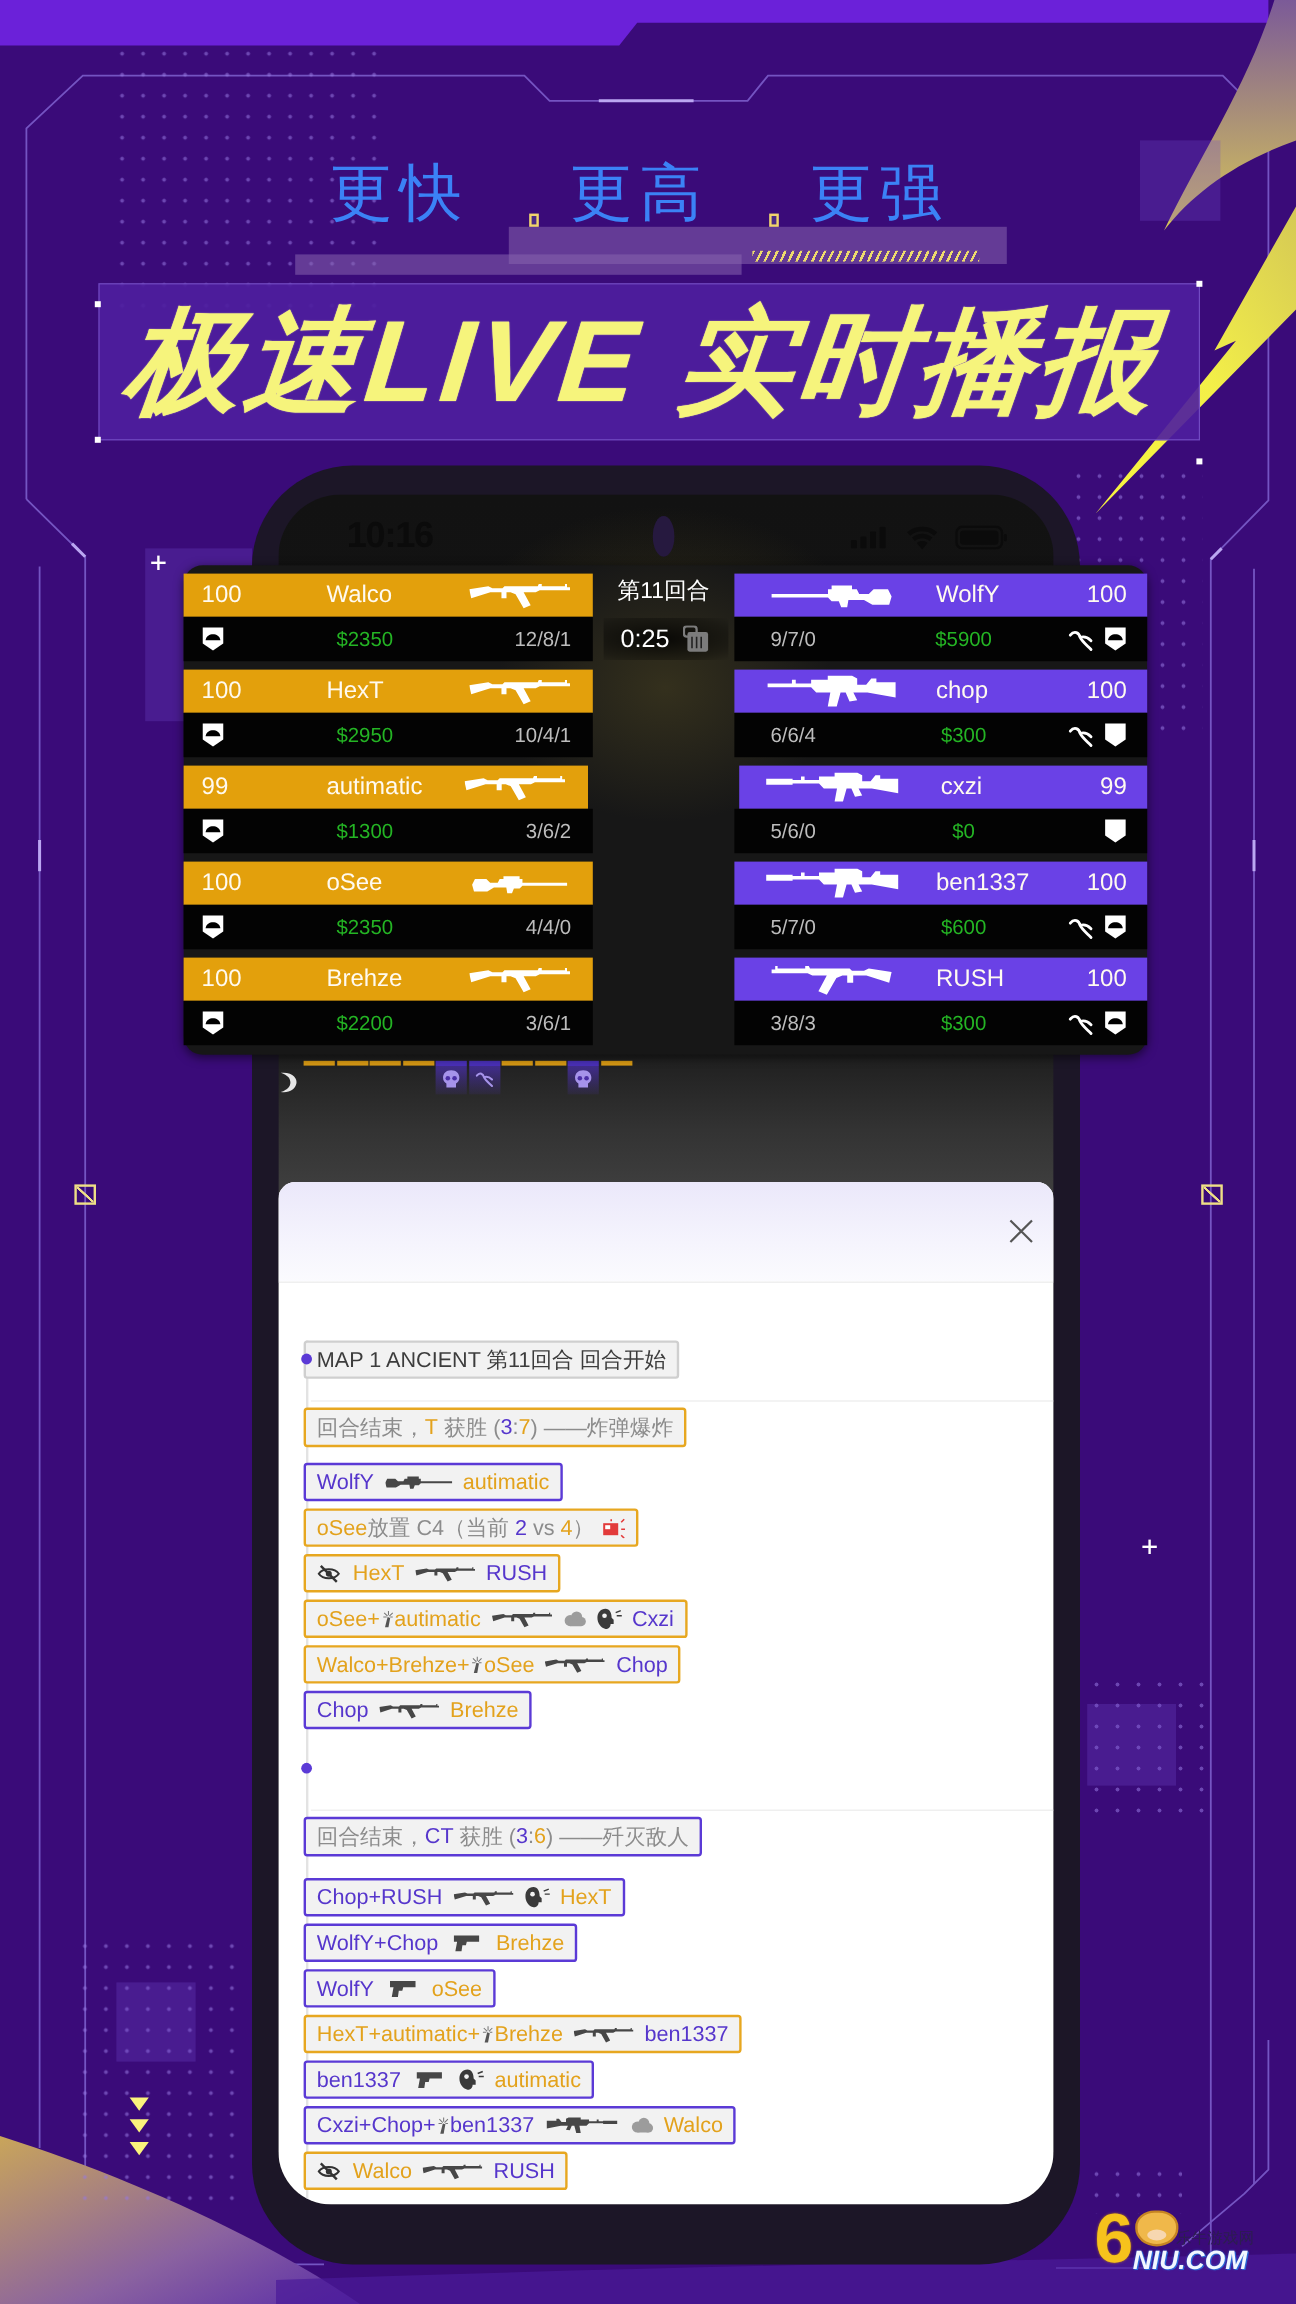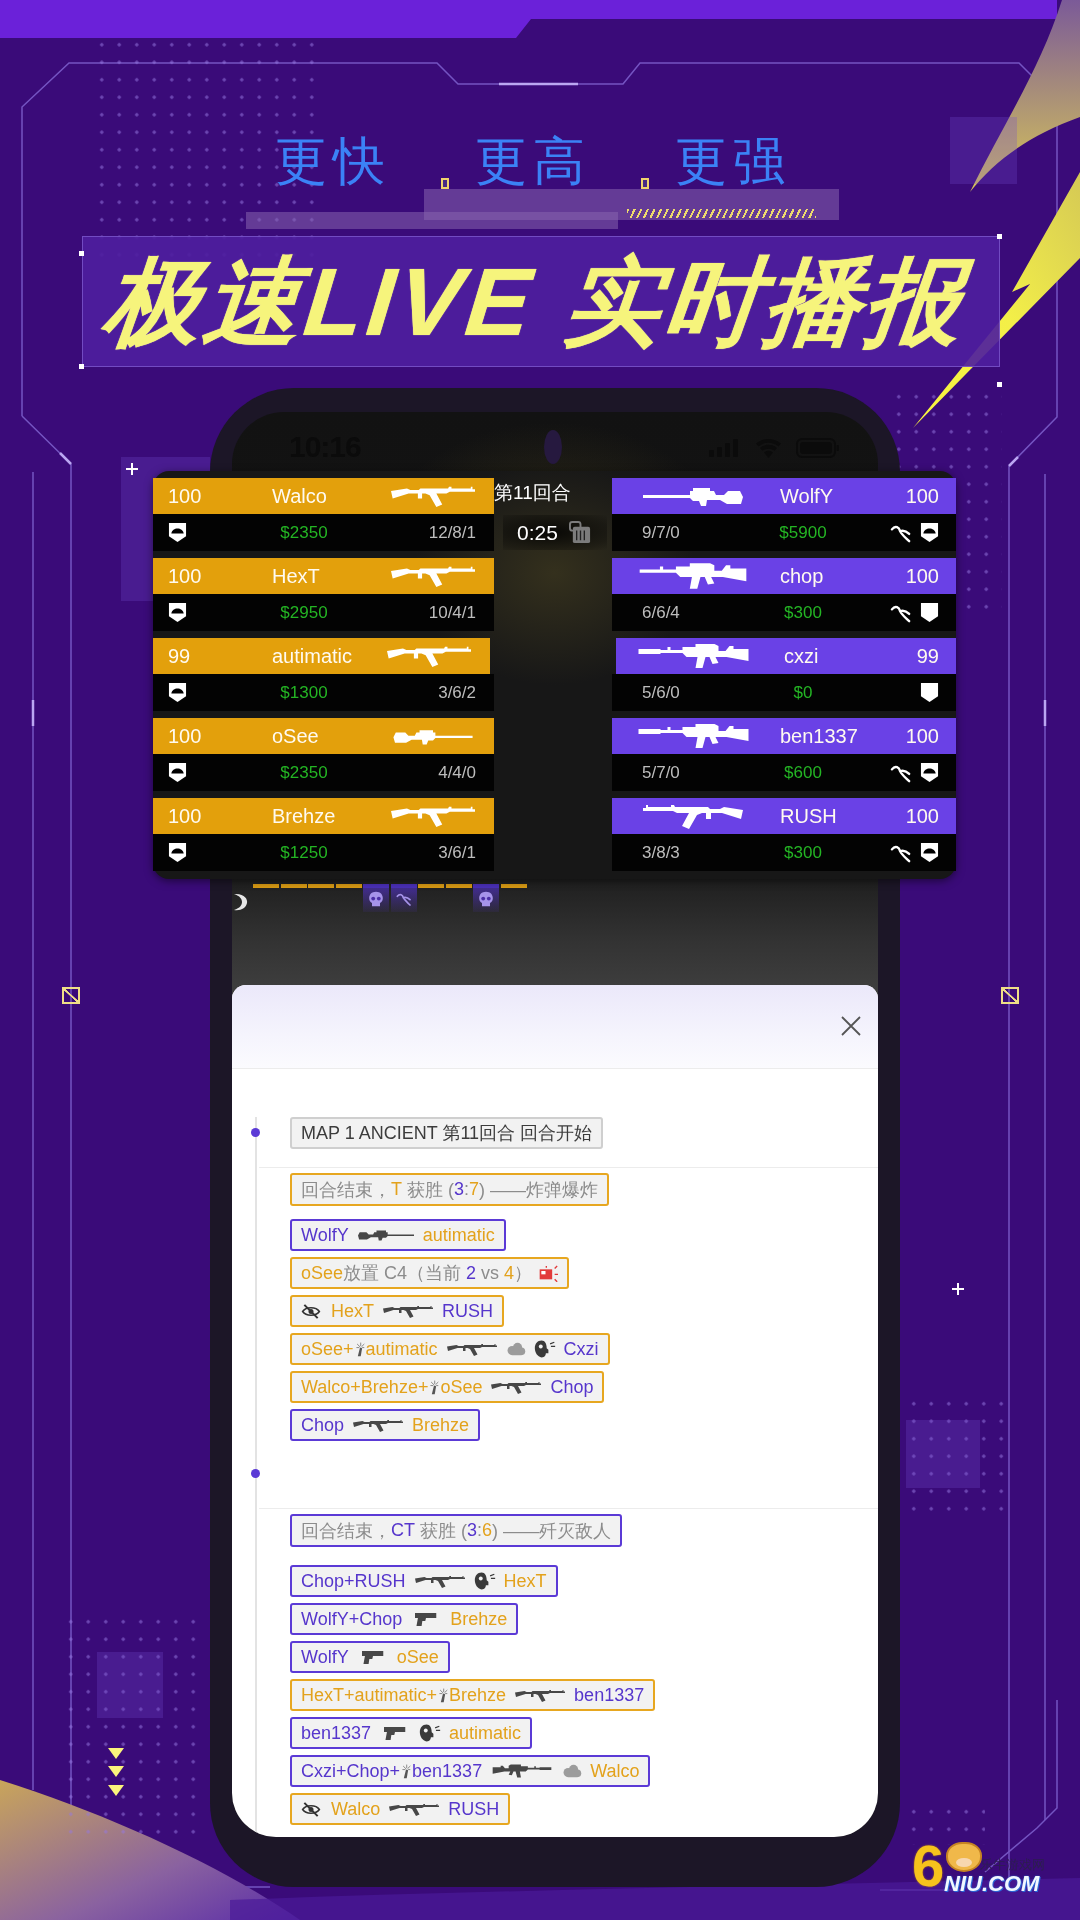--- a/index.html
+++ b/index.html
@@ -38,21 +38,21 @@
 .crescent{position:absolute;left:0;top:481px;width:16px;height:18px}
 .collapse-btn{position:absolute;left:0;width:646px;top:525px;height:26px;display:flex;justify-content:center;align-items:center;gap:5px;color:#dcdcdc;font-size:17px}
 .caret{width:0;height:0;border-left:4px solid transparent;border-right:4px solid transparent;border-bottom:6px solid #dcdcdc}
 
 .log-panel{position:absolute;left:0;top:573px;width:646px;height:852px;background:#fff;border-radius:14px 14px 0 0;overflow:hidden}
 .log-header{height:84px;position:relative;background:linear-gradient(#ebe8fa,#f5f4fd 60%,#fbfbfe);border-bottom:1px solid #ececec}
 .log-title{position:absolute;left:0;right:0;top:27px;text-align:center;font-size:25px;line-height:30px;color:#4a4a4a}
 .log-close{position:absolute;right:16px;top:30px;width:22px;height:22px}
 .log-body{position:relative}
 .timeline{position:absolute;left:23px;top:0;width:1.5px;height:800px;background:#e3e3e3}
-.log-row{position:relative;padding-left:58px;height:32px;margin-top:6px}
+.log-row{position:relative;padding-left:21px;height:32px;margin-top:6px}
 .round-head{margin-top:48px}
 .round-head.second{margin-top:17px}
 .round-divider{margin:18px 0 0 27px;height:1px;background:#ececec}
 .result-row{margin-top:5px;height:33px}
 .first-ev{margin-top:13px}
 .first-ev.b{margin-top:18px}
 .dot{position:absolute;left:19px;top:11px;width:9px;height:9px;border-radius:50%;background:#5b3ad6}
 .chip{display:inline-flex;align-items:center;height:100%;border:2px solid #cfcfcf;border-radius:3px;background:#f2f2f2;padding:0 9px;font-size:18px;color:#3c3c3c;white-space:nowrap}
 .chip span{white-space:pre}
 .chip.t{border-color:#e7a720}
@@ -91,21 +91,21 @@
 .prow.t .money{left:100px;width:102px}
 .prow.ct .money{left:131px;width:120px}
 .kda{position:absolute;top:0;line-height:37px;font-size:17px;color:#bdbdbd}
 .prow.t .kda{right:18px}
 .prow.ct .kda{left:30px}
 .armor-ico{position:absolute;left:15px;top:8px;width:19px;height:21px}
 .ct-icons{position:absolute;right:17px;top:8px;height:21px;display:flex;gap:8px;align-items:center}
 .ct-icons svg{display:block}
 .armor-s{width:19px;height:21px}
 .defuse-ico{width:22px;height:20px;color:#fff}
-.sb-round{position:absolute;left:341px;width:118px;top:8px;text-align:left;font-size:19px;line-height:28px;color:#fff}
+.sb-round{position:absolute;left:341px;width:118px;top:8px;text-align:center;font-size:19px;line-height:28px;color:#fff}
 .sb-timer-bg{position:absolute;left:350px;top:44px;width:104px;height:35px;background:radial-gradient(ellipse at 45% 50%,rgba(0,0,0,.8),rgba(0,0,0,.25) 75%,transparent)}
 .sb-timer{position:absolute;left:364px;top:44px;line-height:35px;font-size:21px;color:#fff}
 .sb-bomb{position:absolute;left:416px;top:50px;width:23px;height:23px;color:#7c7c7c}
 
 .watermark{position:absolute;z-index:6;left:912px;top:1840px;width:160px;height:60px}
 .wm-six{position:absolute;left:0;top:-6px;font-size:58px;line-height:64px;font-weight:bold;color:#f6c21c;text-shadow:0 0 2px #c98a08}
 .wm-cow{position:absolute;left:34px;top:2px;width:36px;height:30px;border-radius:45% 45% 50% 50%;background:#f0b84a;border:2px solid #c68422}
 .wm-cow:after{content:"";position:absolute;left:8px;top:14px;width:16px;height:9px;border-radius:50%;background:#f7d7b0}
 .wm-tag{position:absolute;left:68px;top:17px;font-size:13px;line-height:16px;color:#2c1f4e;white-space:nowrap}
 .wm-brand{position:absolute;left:32px;top:32px;font-size:22px;line-height:24px;font-weight:bold;font-style:italic;color:#f2f7ff;text-shadow:0 0 2px #2a66d6,1px 1px 0 #2a66d6;white-space:nowrap}
@@ -587,21 +587,21 @@
       <span class="hp">100</span>
       <span class="pname">Brehze</span>
       <svg class="gun" style="right:19px;top:5px;width:84px;height:26px">
           <use href="#ico-ak" width="100%" height="100%"></use>
         </svg>
     </div>
     <div class="pinfo">
       <svg class="armor-ico">
           <use href="#ico-armor" width="100%" height="100%"></use>
         </svg>
-      <span class="money">$1250</span>
+      <span class="money">$2200</span>
       <span class="kda">3/6/1</span>
     </div>
   </div>
 
   <div class="sb-round">第11回合</div>
   <div class="sb-timer-bg"></div>
   <div class="sb-timer">0:25</div>
   <svg class="sb-bomb">
       <use href="#ico-bomb" width="100%" height="100%"></use>
     </svg>

